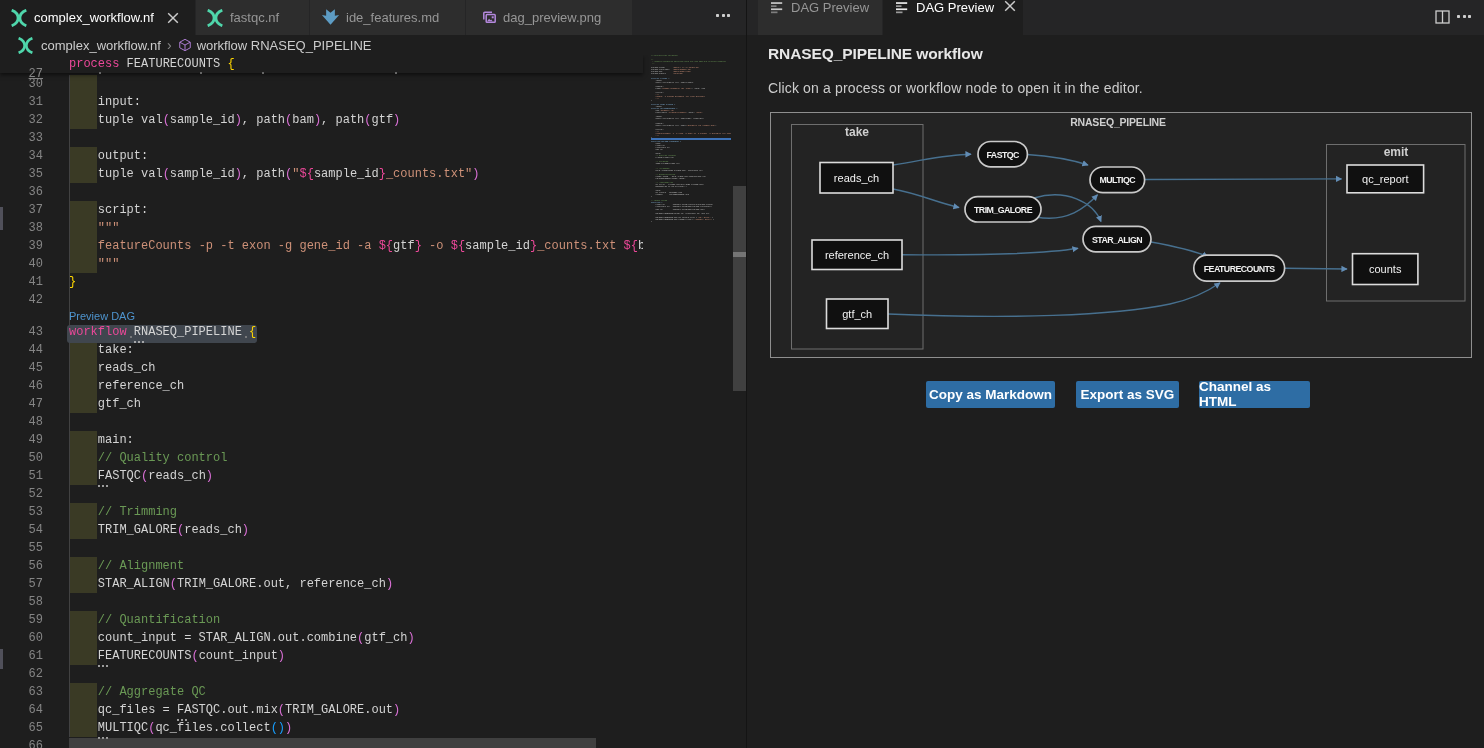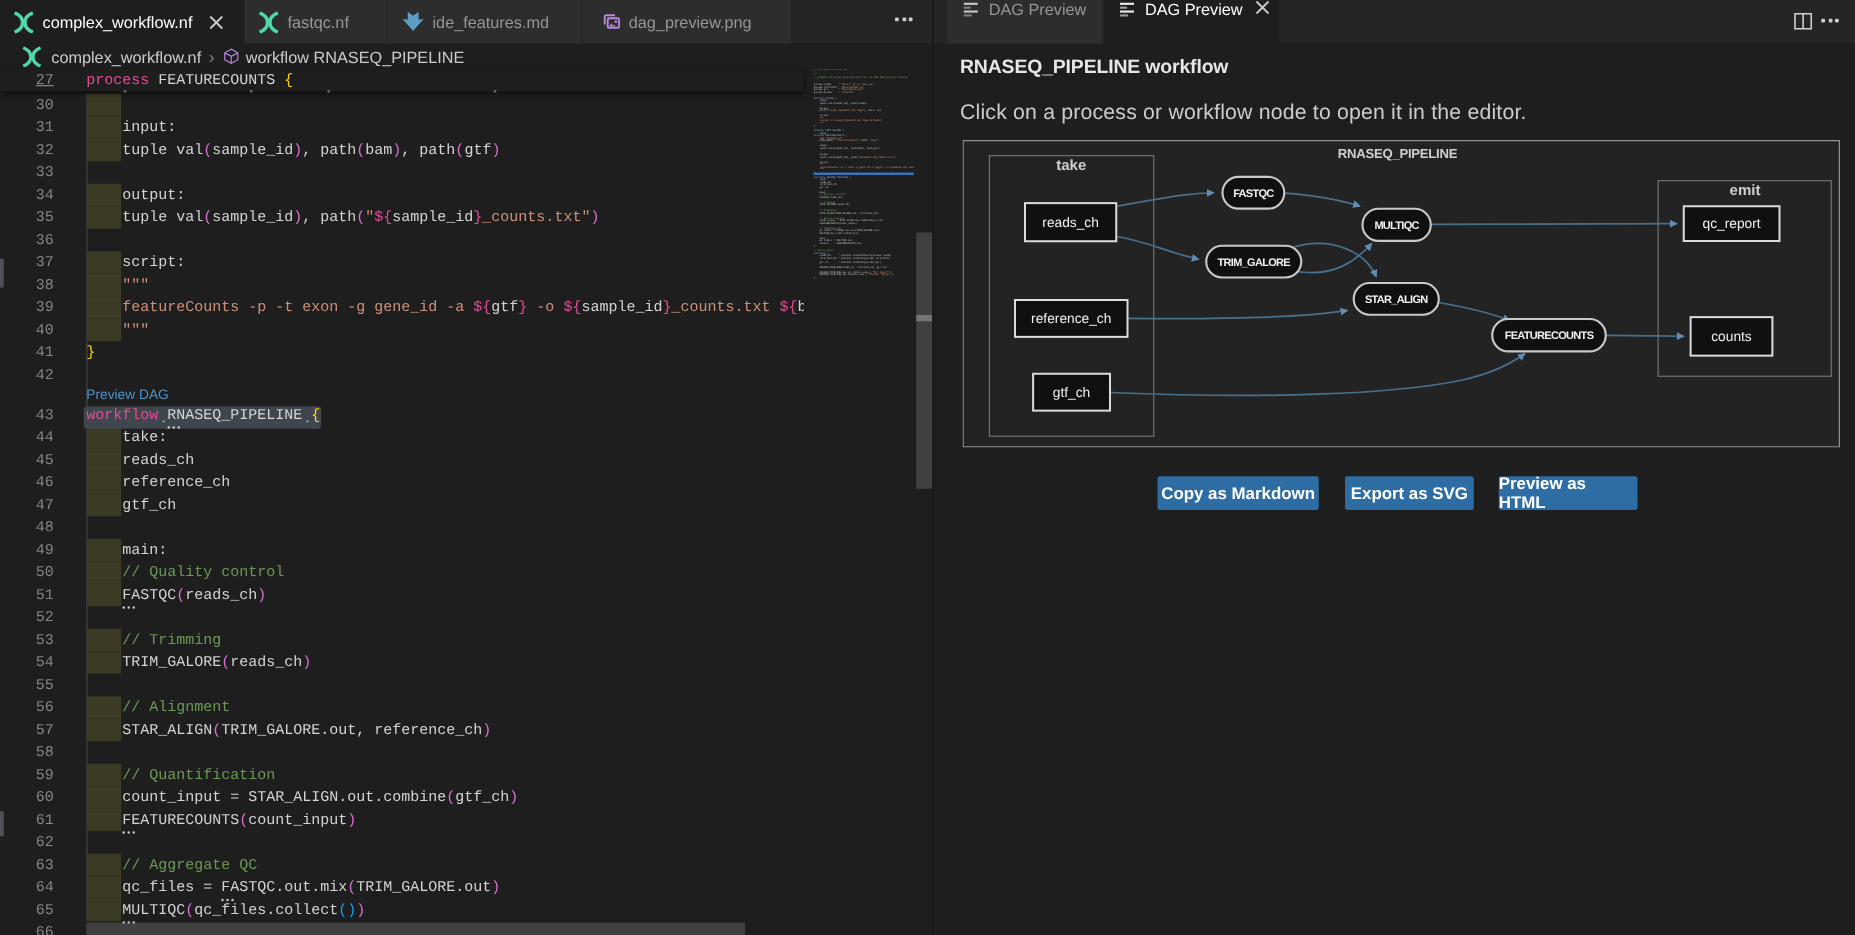--- a/index.html
+++ b/index.html
@@ -61,21 +61,21 @@
 .sliver { position:absolute; left:0; width:3px; background:#50505a; }
 
 
 #panel { position:absolute; left:747px; top:0; width:737px; height:748px; background:#1e1e1e; }
 #ptabbar { position:absolute; left:0; top:0; width:737px; height:35px; background:#252526; }
 .ptab { position:absolute; top:0; height:35px; display:flex; align-items:flex-start; font-size:13px; }
 #ptab1 { left:11px; width:125px; background:#2d2d2d; color:#969696; padding-left:12px; border-right:1px solid #252526; }
 #ptab2 { left:136px; width:140px; background:#1e1e1e; color:#ffffff; padding-left:12px; }
 #divider { position:absolute; left:746px; top:0; width:1px; height:748px; background:#141414; }
 #ptitle { position:absolute; left:21px; top:45px; font-size:15.5px; letter-spacing:-0.1px; font-weight:bold; color:#e7e7e7; }
-#psub { position:absolute; left:21px; top:80px; font-size:17px; letter-spacing:0.15px; color:#cccccc; }
+#psub { position:absolute; left:21px; top:80px; font-size:14px; letter-spacing:0.15px; color:#cccccc; }
 #dag { position:absolute; left:23px; top:112px; }
 .clbl { font-size:12px; fill:#cfcfcf; font-family:"Liberation Sans",sans-serif; text-anchor:middle; }
 .nlbl text { font-size:11px; fill:#f2f2f2; font-family:"Liberation Sans",sans-serif; text-anchor:middle; }
 .nlbl .bp { font-size:8.8px; letter-spacing:-0.55px; font-weight:bold; }
 .b { font-weight:bold; }
 
 .btn { position:absolute; top:381px; height:26.5px; background:#2e6da4; color:#ffffff; font-size:13.5px;
   font-weight:bold; display:flex; align-items:center; justify-content:center; border-radius:2px; }
 </style></head>
 <body>
@@ -267,21 +267,21 @@
       <div class="hd" style="left:97.5px;top:429.5px"></div>
       <div class="hd" style="left:97.5px;top:609.5px"></div>
       <div class="hd" style="left:176.5px;top:663.5px"></div>
       <div class="hd" style="left:97.5px;top:681.5px"></div>
   <div id="minimap"><span class="c">#!/usr/bin/env nextflow</span><br><span class="mf">&nbsp;</span><br><span class="c">/*</span><br><span class="c"> * Complex Nextflow workflow used for the IDE DAG preview testing</span><br><span class="c"> */</span><br><span class="mf">&nbsp;</span><br><span class="m1">params.reads     = <i class="s">"data/*_{1,2}.fastq.gz"</i></span><br><span class="m1">params.reference = <i class="s">"data/genome.fa"</i></span><br><span class="m1">params.gtf       = <i class="s">"data/genes.gtf"</i></span><br><span class="m1">params.outdir    = <i class="s">"results"</i></span><br><span class="mf">&nbsp;</span><br><span class="m2">process FASTQC {</span><br><span class="mf">    input:</span><br><span class="mf">    tuple val(sample_id), path(reads)</span><br><span class="mf">&nbsp;</span><br><span class="mf">    output:</span><br><span class="m1">    path(<i class="s">"fastqc_${sample_id}_logs"</i>), emit: out</span><br><span class="mf">&nbsp;</span><br><span class="mf">    script:</span><br><span class="s">    """</span><br><span class="s">    fastqc -o fastqc_${sample_id}_logs ${reads}</span><br><span class="s">    """</span><br><span class="mf">}</span><br><span class="mf">&nbsp;</span><br><span class="m2">process TRIM_GALORE {</span><br><span class="mf">    input:</span><br><span class="m2">process FEATURECOUNTS {</span><br><span class="m1">    tag <i class="s">"$sample_id"</i></span><br><span class="m1">    publishDir <i class="s">"results/counts"</i>, mode: <i class="s">"copy"</i></span><br><span class="mf">&nbsp;</span><br><span class="mf">    input:</span><br><span class="mf">    tuple val(sample_id), path(bam), path(gtf)</span><br><span class="mf">&nbsp;</span><br><span class="mf">    output:</span><br><span class="m1">    tuple val(sample_id), path(<i class="s">"${sample_id}_counts.txt"</i>)</span><br><span class="mf">&nbsp;</span><br><span class="mf">    script:</span><br><span class="s">    """</span><br><span class="s">    featureCounts -p -t exon -g gene_id -a ${gtf} -o ${sample_id}_counts.txt ${bam}</span><br><span class="s">    """</span><br><span class="mf">}</span><br><span class="mf">&nbsp;</span><br><span class="m2">workflow RNASEQ_PIPELINE {</span><br><span class="mf">    take:</span><br><span class="mf">    reads_ch</span><br><span class="mf">    reference_ch</span><br><span class="mf">    gtf_ch</span><br><span class="mf">&nbsp;</span><br><span class="mf">    main:</span><br><span class="c">    // Quality control</span><br><span class="mf">    FASTQC(reads_ch)</span><br><span class="mf">&nbsp;</span><br><span class="c">    // Trimming</span><br><span class="mf">    TRIM_GALORE(reads_ch)</span><br><span class="mf">&nbsp;</span><br><span class="c">    // Alignment</span><br><span class="mf">    STAR_ALIGN(TRIM_GALORE.out, reference_ch)</span><br><span class="mf">&nbsp;</span><br><span class="c">    // Quantification</span><br><span class="mf">    count_input = STAR_ALIGN.out.combine(gtf_ch)</span><br><span class="mf">    FEATURECOUNTS(count_input)</span><br><span class="mf">&nbsp;</span><br><span class="c">    // Aggregate QC</span><br><span class="mf">    qc_files = FASTQC.out.mix(TRIM_GALORE.out)</span><br><span class="mf">    MULTIQC(qc_files.collect())</span><br><span class="mf">&nbsp;</span><br><span class="mf">    emit:</span><br><span class="mf">    qc_report = MULTIQC.out</span><br><span class="mf">    counts    = FEATURECOUNTS.out</span><br><span class="mf">}</span><br><span class="mf">&nbsp;</span><br><span class="c">// Entry point</span><br><span class="m2">workflow {</span><br><span class="m1">    reads_ch     = Channel.fromFilePairs(params.reads)</span><br><span class="m1">    reference_ch = Channel.fromPath(params.reference)</span><br><span class="m1">    gtf_ch       = Channel.fromPath(params.gtf)</span><br><span class="mf">&nbsp;</span><br><span class="mf">    RNASEQ_PIPELINE(reads_ch, reference_ch, gtf_ch)</span><br><span class="mf">&nbsp;</span><br><span class="m1">    RNASEQ_PIPELINE.out.qc_report.view { <i class="s">"QC: ${it}"</i> }</span><br><span class="m1">    RNASEQ_PIPELINE.out.counts.view { <i class="s">"Counts: ${it}"</i> }</span><br><span class="mf">}</span></div>
   <div id="mmsel"></div>
   <div id="vthumb"></div>
   <div id="vmark"></div>
   <div id="hthumb"></div>
   <div id="sticky">
-    <pre class="gut" style="left:0; top:0; position:absolute;text-decoration:underline;">27</pre>
+    <pre class="gut" style="left:0; top:10px; position:absolute;text-decoration:underline;">27</pre>
     <pre style="left:69px; top:0; color:#d4d4d4;"><i class="k">process</i> FEATURECOUNTS <i class="g">{</i></pre>
     <div style="position:absolute; left:99px; top:17px; width:2px; height:2px; background:#666;"></div>
     <div style="position:absolute; left:200px; top:17px; width:2px; height:2px; background:#666;"></div>
     <div style="position:absolute; left:262px; top:17px; width:2px; height:2px; background:#666;"></div>
     <div style="position:absolute; left:395px; top:17px; width:2px; height:2px; background:#666;"></div>
   </div>
 </div>
 
 <div class="sliver" style="top:207px; height:23px;"></div>
 <div class="sliver" style="top:649px; height:20px;"></div>
@@ -376,15 +376,15 @@
 <text x="615.2" y="161">counts</text>
 <text x="232.7" y="45.6" class="bp">FASTQC</text>
 <text x="233" y="100.7" class="bp">TRIM_GALORE</text>
 <text x="347.3" y="71.2" class="bp">MULTIQC</text>
 <text x="347" y="130.5" class="bp">STAR_ALIGN</text>
 <text x="469.2" y="159.6" class="bp">FEATURECOUNTS</text>
 </g>
 </svg>
   <div class="btn" style="left:179px; width:129px;">Copy as Markdown</div>
   <div class="btn" style="left:329px; width:103px;">Export as SVG</div>
-  <div class="btn" style="left:452px; width:111px;">Preview as HTML</div>
+  <div class="btn" style="left:452px; width:111px;">Channel as HTML</div>
 </div>
 
 </div>
 </body></html>

